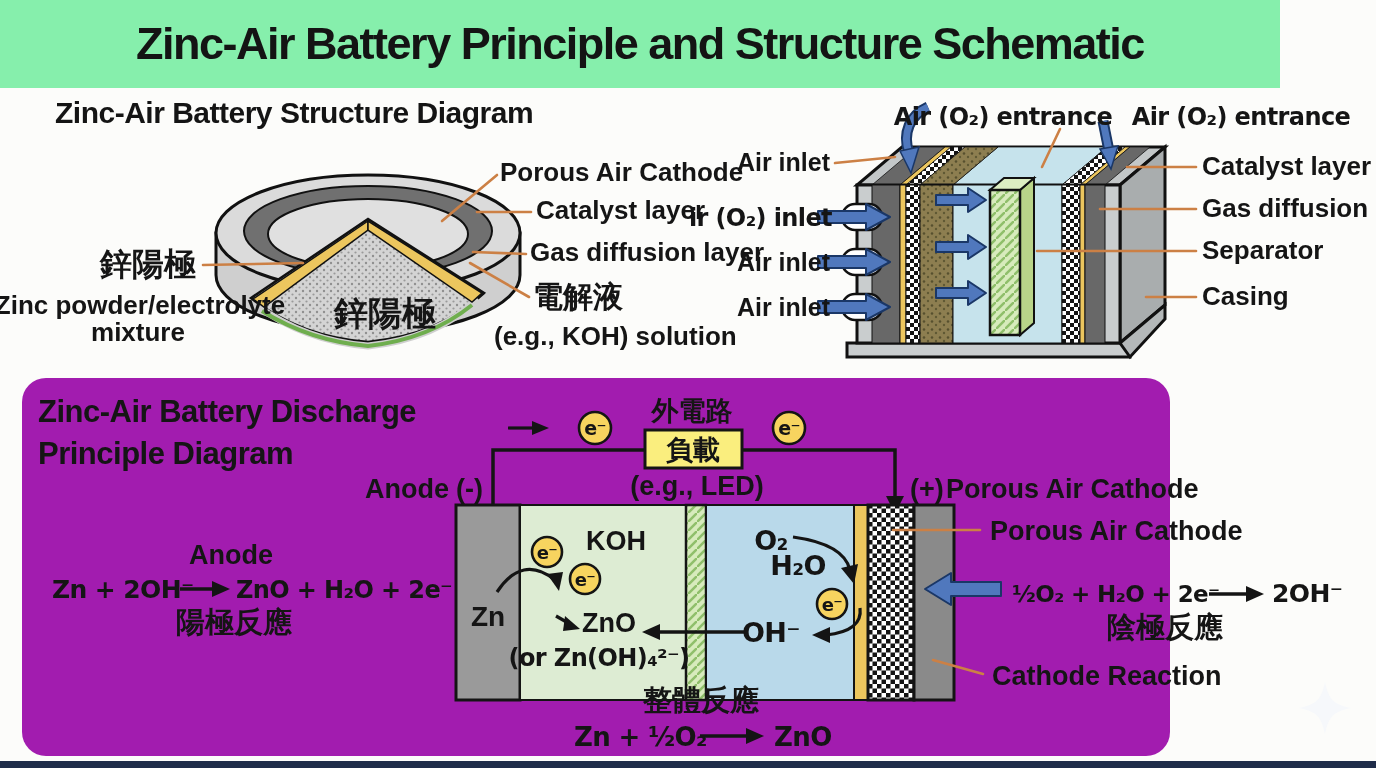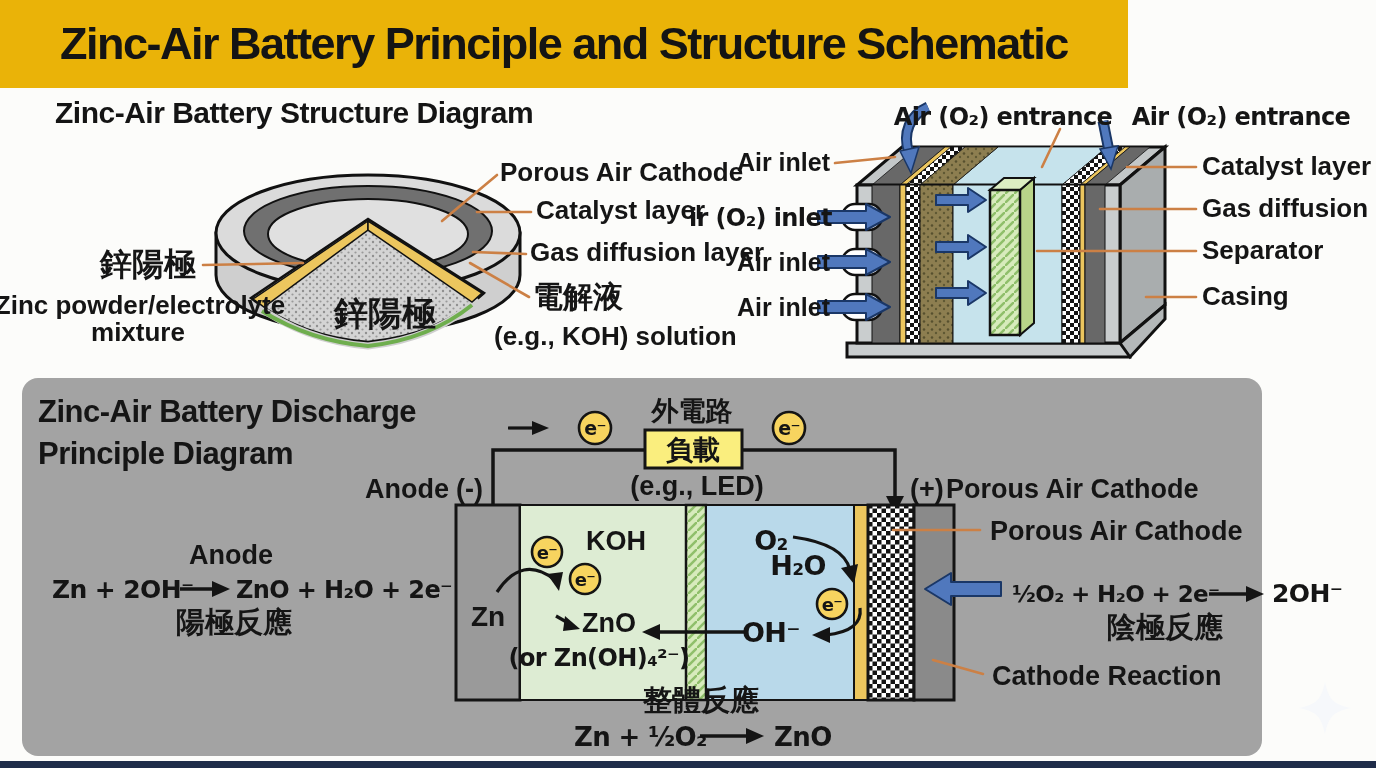--- a/index.html
+++ b/index.html
@@ -3,35 +3,35 @@
 <meta charset="utf-8">
 <style>
   html,body{margin:0;padding:0;}
   body{
     width:1376px;height:768px;position:relative;overflow:hidden;
     background:#fcfcfa;
     font-family:"Liberation Sans","DejaVu Sans",sans-serif;
   }
   .abs{position:absolute;}
   #title-bar{
-    left:0;top:0;width:1128px;height:88px;
-    background:#eab308;
+    left:0;top:0;width:1280px;height:88px;
+    background:#86efac;
   }
   #title-bar h1{
     margin:0;text-align:center;line-height:88px;
     font-size:45px;font-weight:700;color:#141414;letter-spacing:-1.5px;
     font-family:"Liberation Sans",sans-serif;
   }
   #structural-heading{
     left:55px;top:96px;font-size:30px;font-weight:700;color:#141414;
     letter-spacing:-0.5px;
   }
   #discharge-panel{
-    left:22px;top:378px;width:1240px;height:378px;
-    background:#a3a3a3;border-radius:16px;
+    left:22px;top:378px;width:1148px;height:378px;
+    background:#a21caf;border-radius:24px;
   }
   #footer-bar{
     left:0;top:761px;width:1376px;height:7px;background:#1f2c49;
   }
   svg{display:block;}
   svg text{font-weight:700;fill:#151515;font-family:"Liberation Sans","DejaVu Sans",sans-serif;}
   svg text.formula{font-family:"DejaVu Sans",sans-serif;letter-spacing:-0.6px;}
   svg text.cjk{font-family:"DejaVu Sans",sans-serif;}
   .leader{stroke:#cc8045;stroke-width:2.6;stroke-linecap:round;fill:none;}
   .wire{stroke:#141414;stroke-width:3.5;fill:none;}

